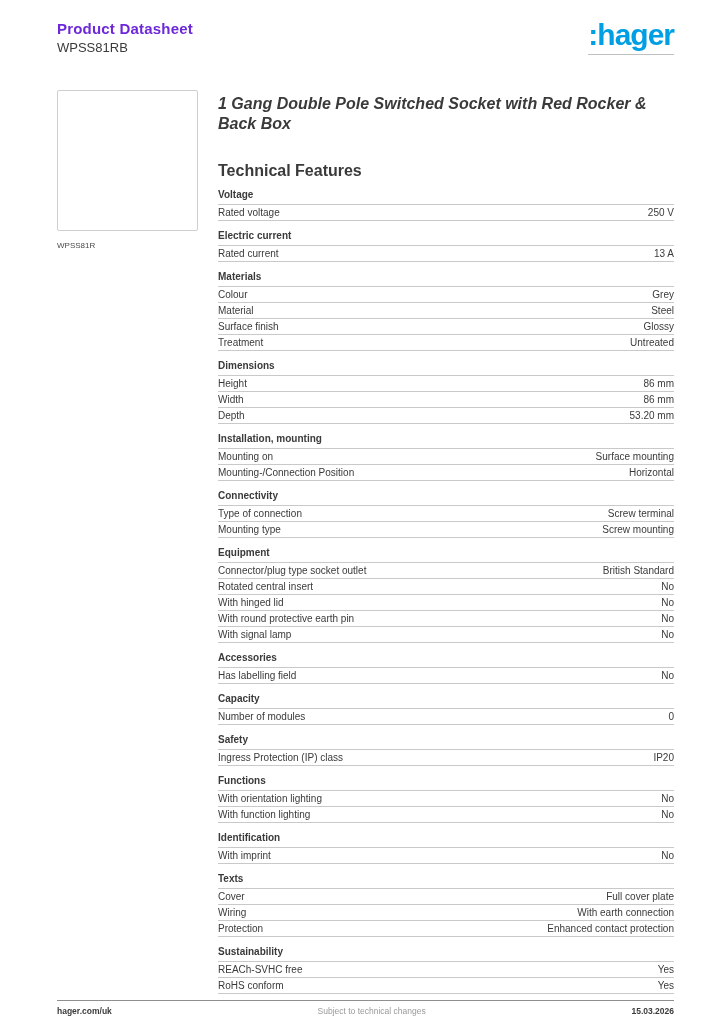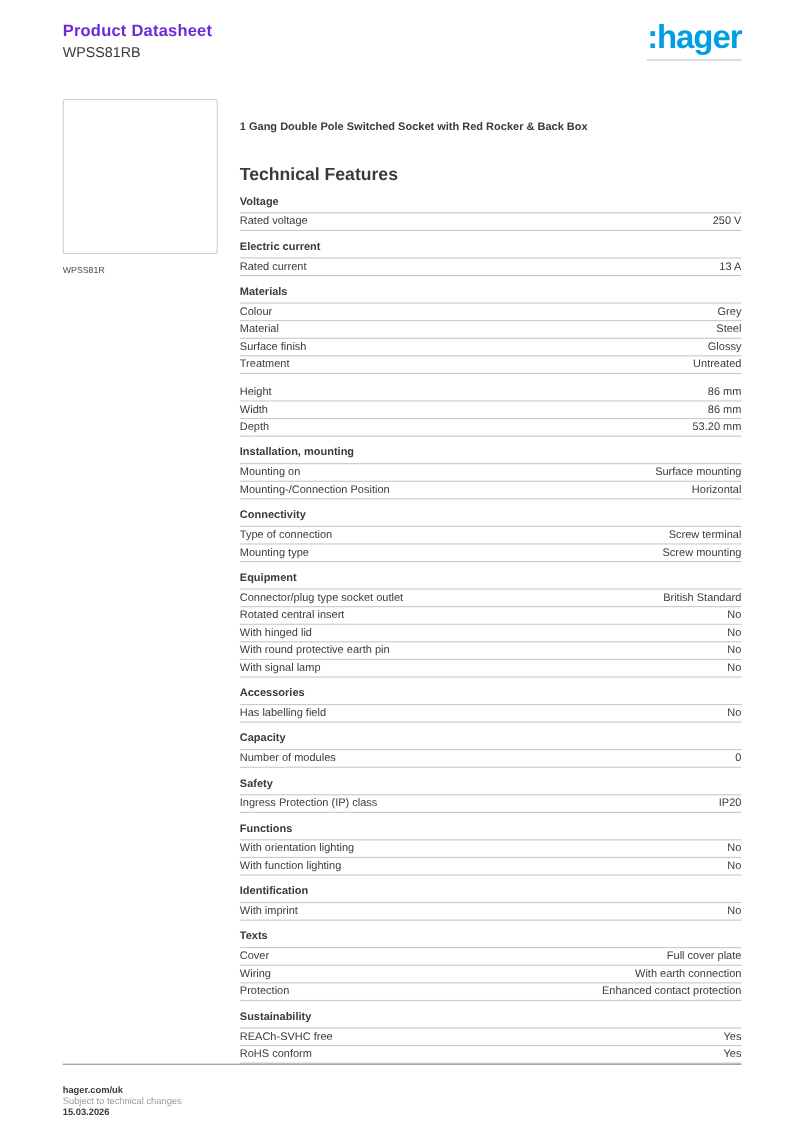--- a/index.html
+++ b/index.html
@@ -75,25 +75,26 @@
     background: #ffffff;
   }
   .image-caption {
     margin-top: 10px;
     font-size: 8px;
     color: #4a4a4a;
   }
 
   .specs { flex: 1; min-width: 0; }
   .product-title {
-    font-size: 10px;
+    font-size: 16px;
     font-weight: bold;
     color: #3a3a3a;
     line-height: 1.25;
-    margin-top: 20px;
+    margin-top: 4px;
+    font-style: italic;
   }
   .features-heading {
     font-size: 16px;
     font-weight: bold;
     margin-top: 28px;
     margin-bottom: 4px;
   }
 
   .spec-section { margin-top: 9px; }
   .section-heading {
@@ -115,26 +116,25 @@
   .spec-label { color: #3a3a3a; padding-right: 12px; white-space: nowrap; }
   .spec-value { color: #3a3a3a; text-align: right; white-space: nowrap; }
 
   
   .footer {
     position: absolute;
     left: 57px;
     right: 50px;
     bottom: 8px;
     border-top: 1px solid #8f8f8f;
-    padding-top: 18px;
+    padding-top: 5px;
     display: flex;
     justify-content: space-between;
     align-items: baseline;
     font-size: 8.5px;
-    flex-direction: column;
   }
   .footer-left  { font-weight: bold; color: #3a3a3a; }
   .footer-center{ color: #9a9a9a; }
   .footer-right { font-weight: bold; color: #3a3a3a; }
 </style>
 </head>
 <body>
 
 <div class="page">
 
@@ -186,20 +186,21 @@
             <div class="spec-row">
               <span class="spec-label">Surface finish</span>
               <span class="spec-value">Glossy</span>
             </div>
             <div class="spec-row">
               <span class="spec-label">Treatment</span>
               <span class="spec-value">Untreated</span>
             </div>
           </div>
           <div class="spec-section">
+            <div class="section-heading">Dimensions</div>
             <div class="spec-row">
               <span class="spec-label">Height</span>
               <span class="spec-value">86 mm</span>
             </div>
             <div class="spec-row">
               <span class="spec-label">Width</span>
               <span class="spec-value">86 mm</span>
             </div>
             <div class="spec-row">
               <span class="spec-label">Depth</span>

